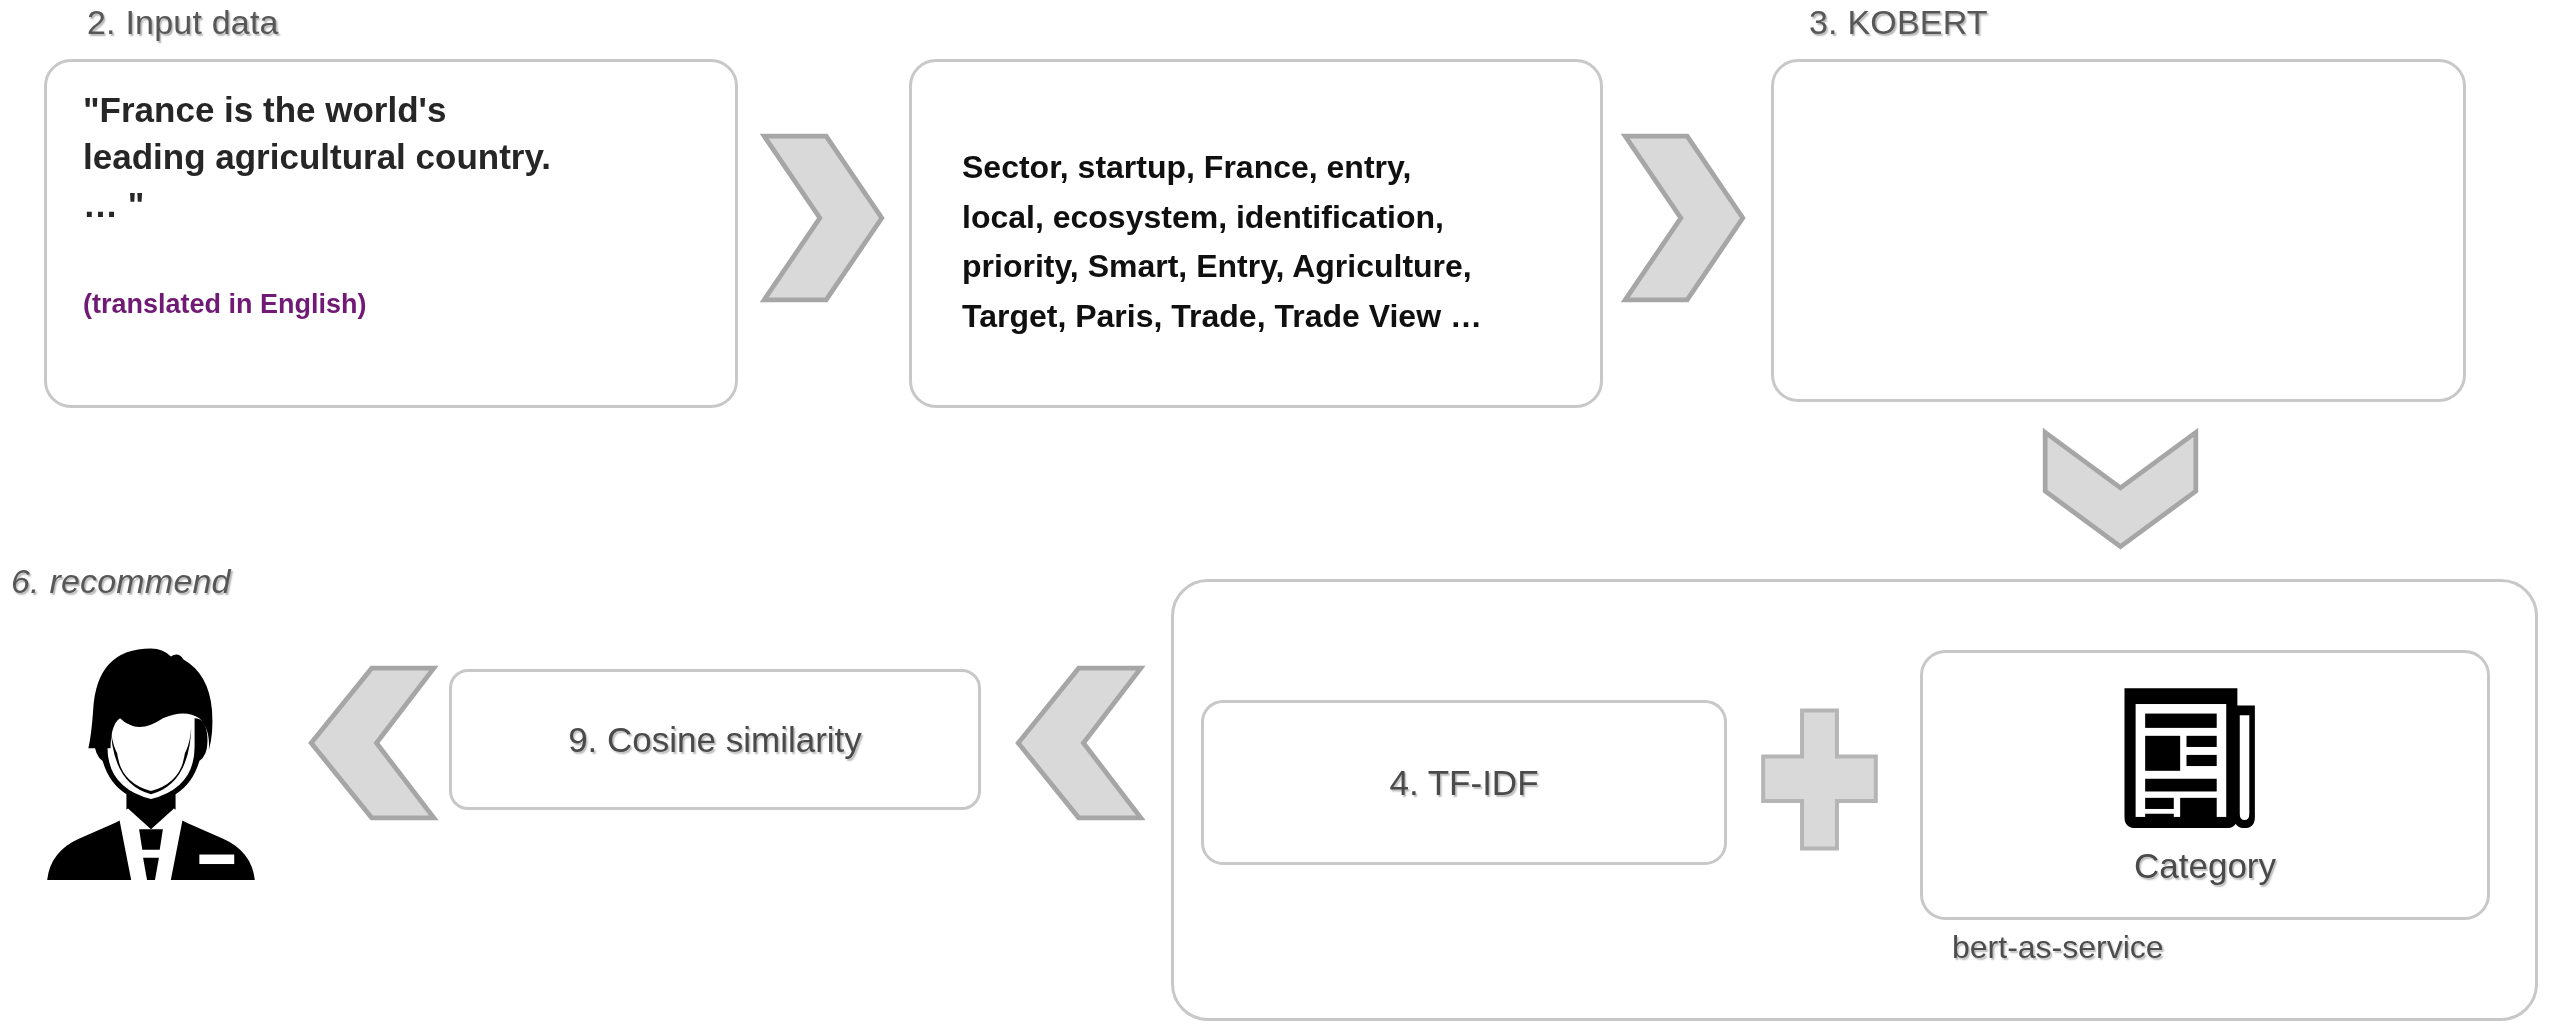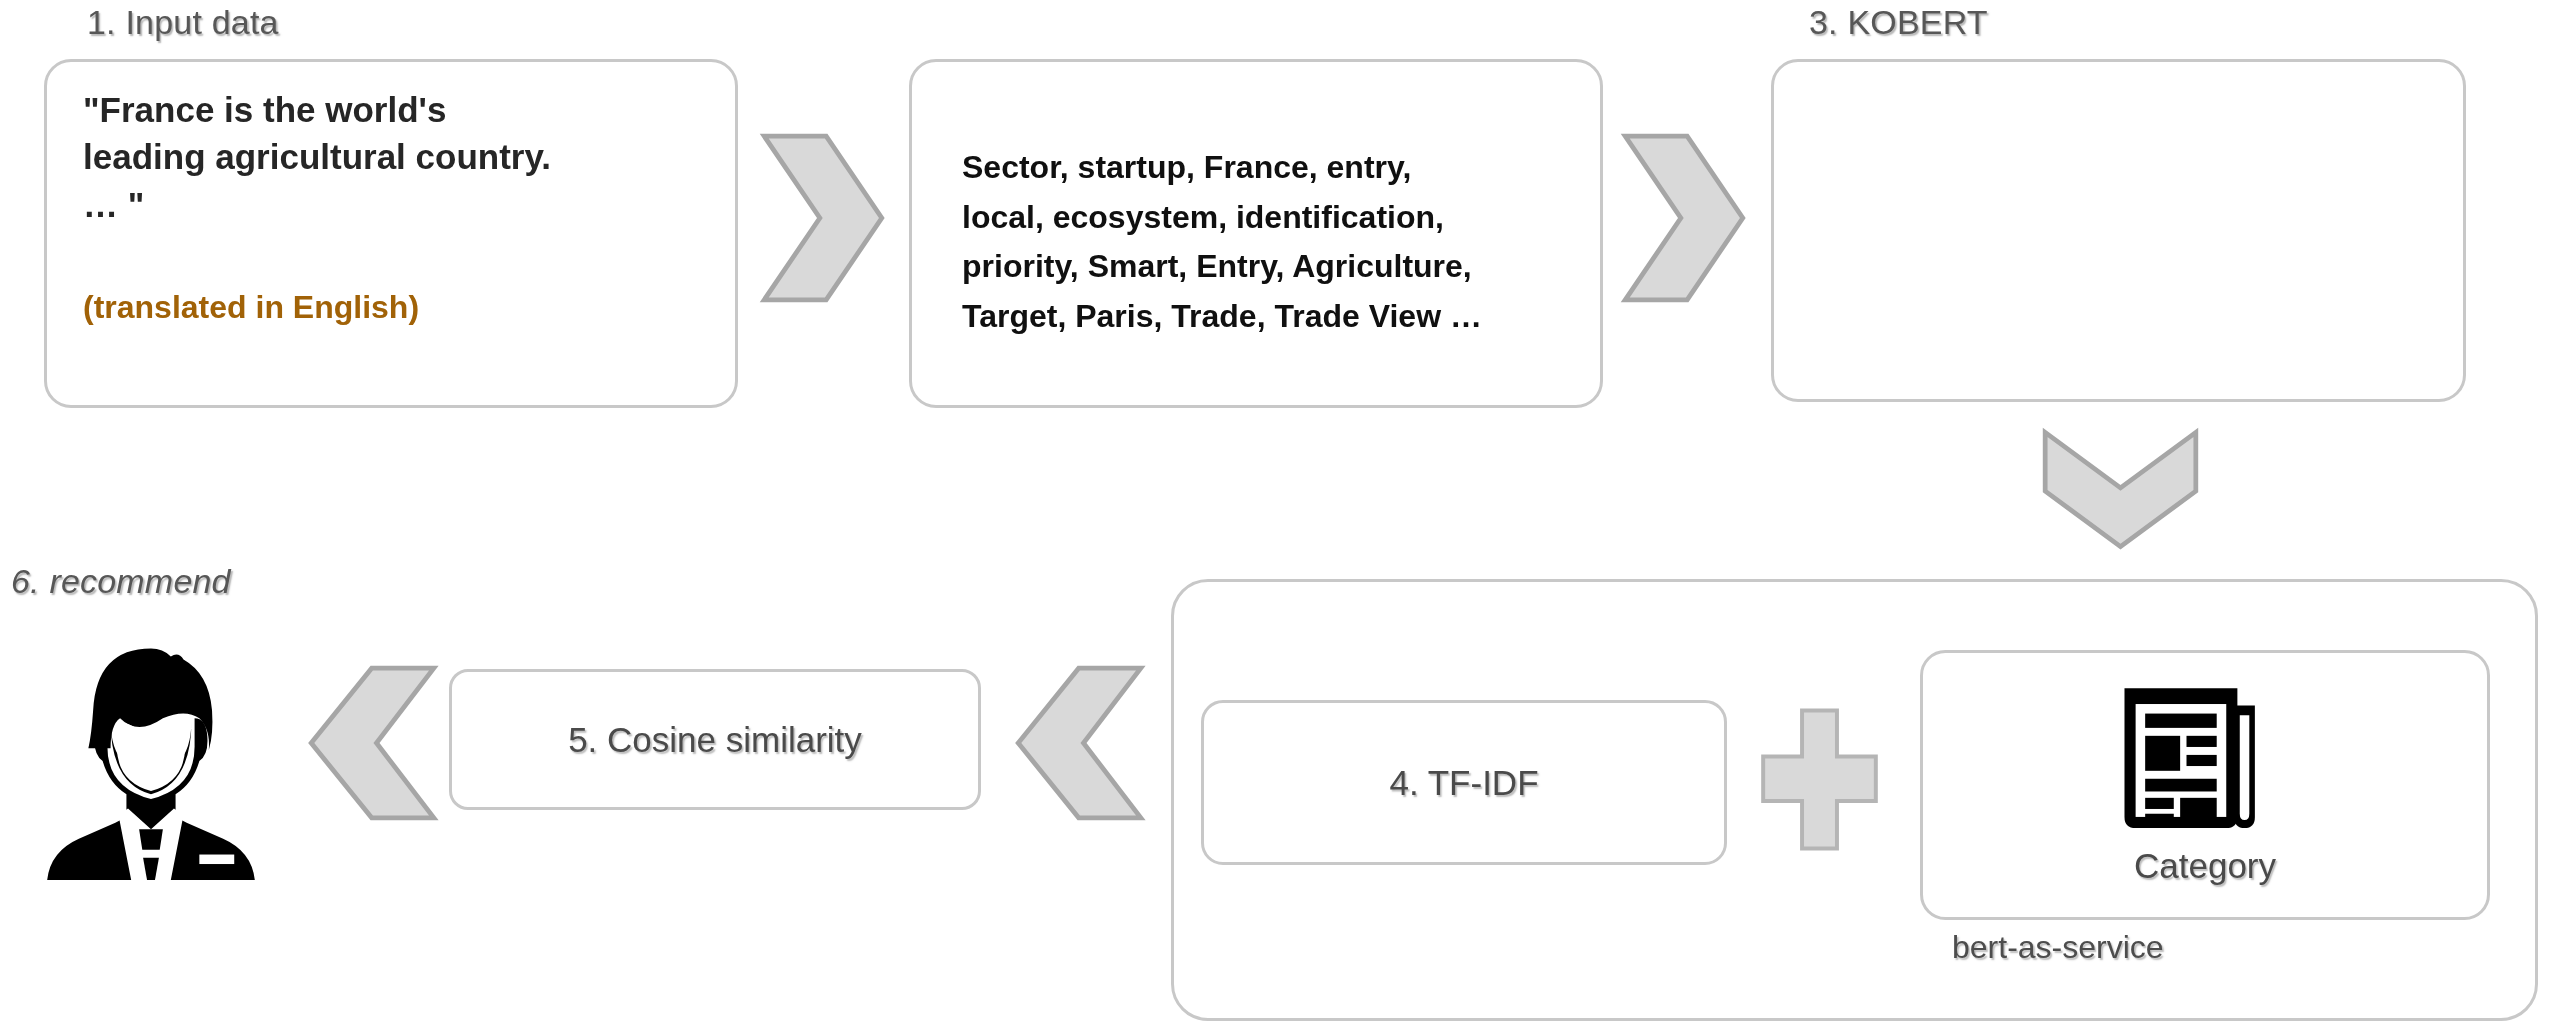--- a/index.html
+++ b/index.html
@@ -50,21 +50,21 @@
     text-shadow: 1.6px 1.6px 1.6px rgba(120,120,120,0.5);
   }
 
   
   #t-input-text {
     left: 83px; top: 86px; width: 635px;
     font-size: 35px; line-height: 1.35; color: #262626;
   }
   #t-input-note {
     left: 83px; top: 286px; width: 635px;
-    font-size: 32px; line-height: 1.35; color: #a16207;
+    font-size: 27px; line-height: 1.35; color: #701a75;
   }
   #t-tokens {
     left: 962px; top: 143px; width: 627px;
     font-size: 32px; line-height: 1.55; color: #101010;
   }
   #t-kobert {
     left: 1823px; top: 176px; width: 627px;
     font-size: 29px; line-height: 1.6; color: #101010;
   }
 
@@ -92,21 +92,21 @@
     align-items: center;
     justify-content: center;
     text-align: center;
   }
 </style>
 </head>
 <body>
 
 <div id="stage">
 
-  <div class="step-title" style="left:87px; top:3.2px;">1. Input data</div>
+  <div class="step-title" style="left:87px; top:3.2px;">2. Input data</div>
 
   <div class="rbox" style="left:44px; top:59px; width:694px; height:349px;"></div>
 
   <div class="body-text" id="t-input-text">"France is the world's
 leading agricultural country.
 … "</div>
 
   <div class="body-text" id="t-input-note">(translated in English)</div>
 
   <div class="chev" style="left:761px; top:133px; width:124px; height:170px;">
@@ -183,21 +183,21 @@
   <div class="gray-label" style="left:1952px; top:929px;">bert-as-service</div>
 
   <div class="chev" style="left:1015px; top:665px; width:129px; height:156px;">
     <svg width="129" height="156" viewBox="0 0 162 196">
       <polygon points="158,4 80,4 4,98 80,192 158,192 86,98"></polygon>
     </svg>
   </div>
 
   <div class="rbox inner-sm" style="left:449px; top:669px; width:532px; height:141px; border-radius:19px;"></div>
   <div class="centered" style="left:449px; top:669px; width:532px; height:141px;">
-    <span style="font-size:35px; color:#4a4a4a; text-shadow:1.6px 1.6px 1.6px rgba(120,120,120,0.5);">5. Cosine similarity</span>
+    <span style="font-size:35px; color:#4a4a4a; text-shadow:1.6px 1.6px 1.6px rgba(120,120,120,0.5);">9. Cosine similarity</span>
   </div>
 
   <div class="chev" style="left:308px; top:665px; width:129px; height:156px;">
     <svg width="129" height="156" viewBox="0 0 162 196">
       <polygon points="158,4 80,4 4,98 80,192 158,192 86,98"></polygon>
     </svg>
   </div>
 
   <div class="step-title" style="left:11px; top:562px;font-style:italic;">6. recommend</div>
 

